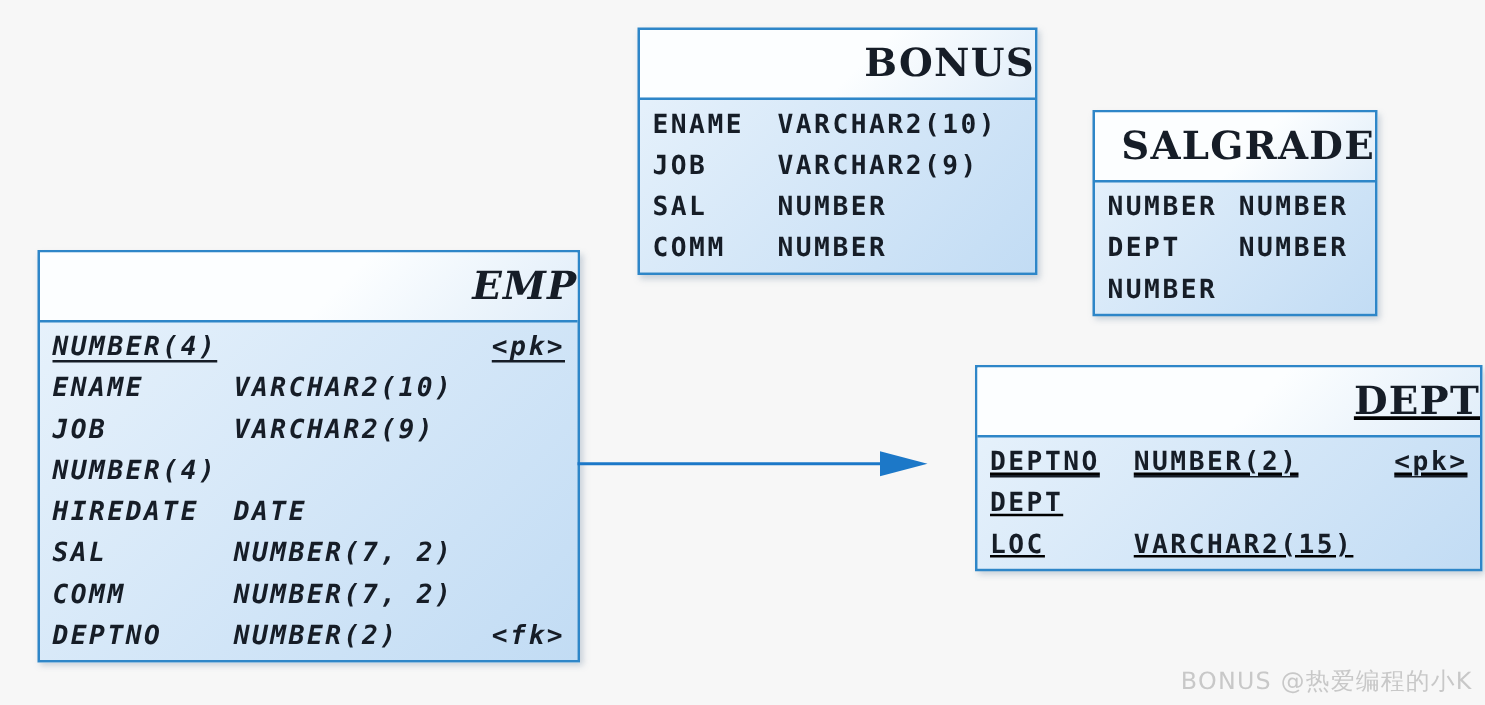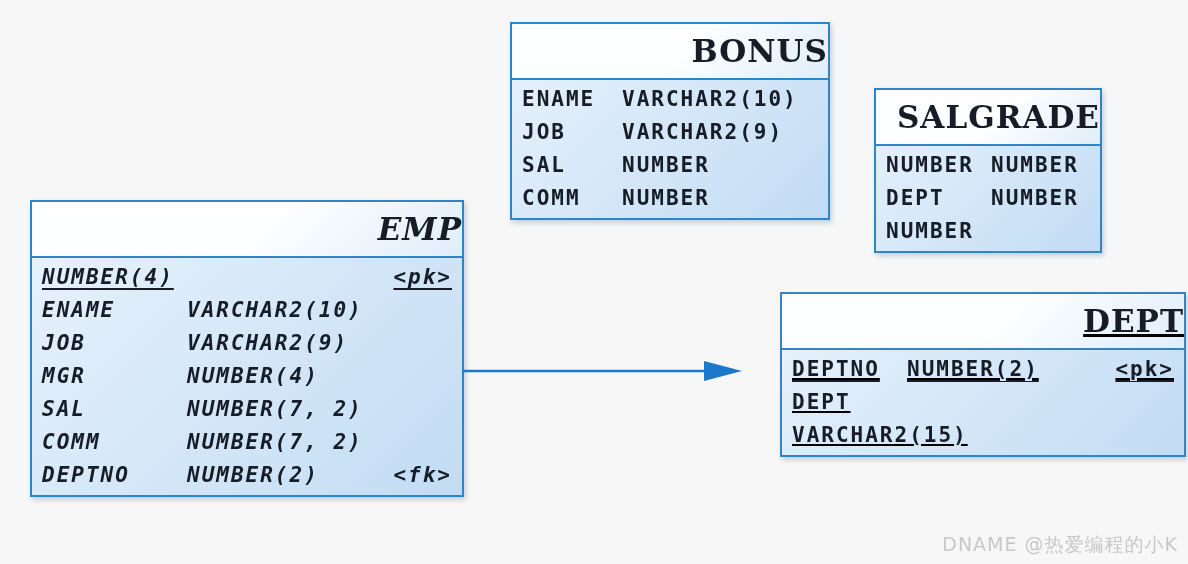--- a/index.html
+++ b/index.html
@@ -64,22 +64,26 @@
           <span class="col-name">ENAME</span>
           <span class="col-type">VARCHAR2(10)</span>
           <span class="col-key"></span>
         </div>
         <div class="tbl-row">
           <span class="col-name">JOB</span>
           <span class="col-type">VARCHAR2(9)</span>
           <span class="col-key"></span>
         </div>
         <div class="tbl-row">
-          <span class="col-name">MGR</span>
           <span class="col-type">NUMBER(4)</span>
+          <span class="col-key"></span>
+        </div>
+        <div class="tbl-row">
+          <span class="col-name">HIREDATE</span>
+          <span class="col-type">DATE</span>
           <span class="col-key"></span>
         </div>
         <div class="tbl-row">
           <span class="col-name">SAL</span>
           <span class="col-type">NUMBER(7, 2)</span>
           <span class="col-key"></span>
         </div>
         <div class="tbl-row">
           <span class="col-name">COMM</span>
           <span class="col-type">NUMBER(7, 2)</span>
@@ -145,25 +149,26 @@
         <div class="tbl-row">
           <span class="col-name u">DEPTNO</span>
           <span class="col-type u">NUMBER(2)</span>
           <span class="col-key u">&lt;pk&gt;</span>
         </div>
         <div class="tbl-row">
           <span class="col-name">DEPT</span>
           <span class="col-key"></span>
         </div>
         <div class="tbl-row">
+          <span class="col-name">LOC</span>
           <span class="col-type">VARCHAR2(15)</span>
           <span class="col-key"></span>
         </div>
       </div>
   </div>
 
   <svg class="overlay" width="1188" height="564">
     <line x1="462" y1="371" x2="710" y2="371"></line>
     <polygon points="704,361 742,371 704,381"></polygon>
   </svg>
 
-  <div class="watermark">DNAME @热爱编程的小K</div>
+  <div class="watermark">BONUS @热爱编程的小K</div>
 </div>
 
 </body></html>

